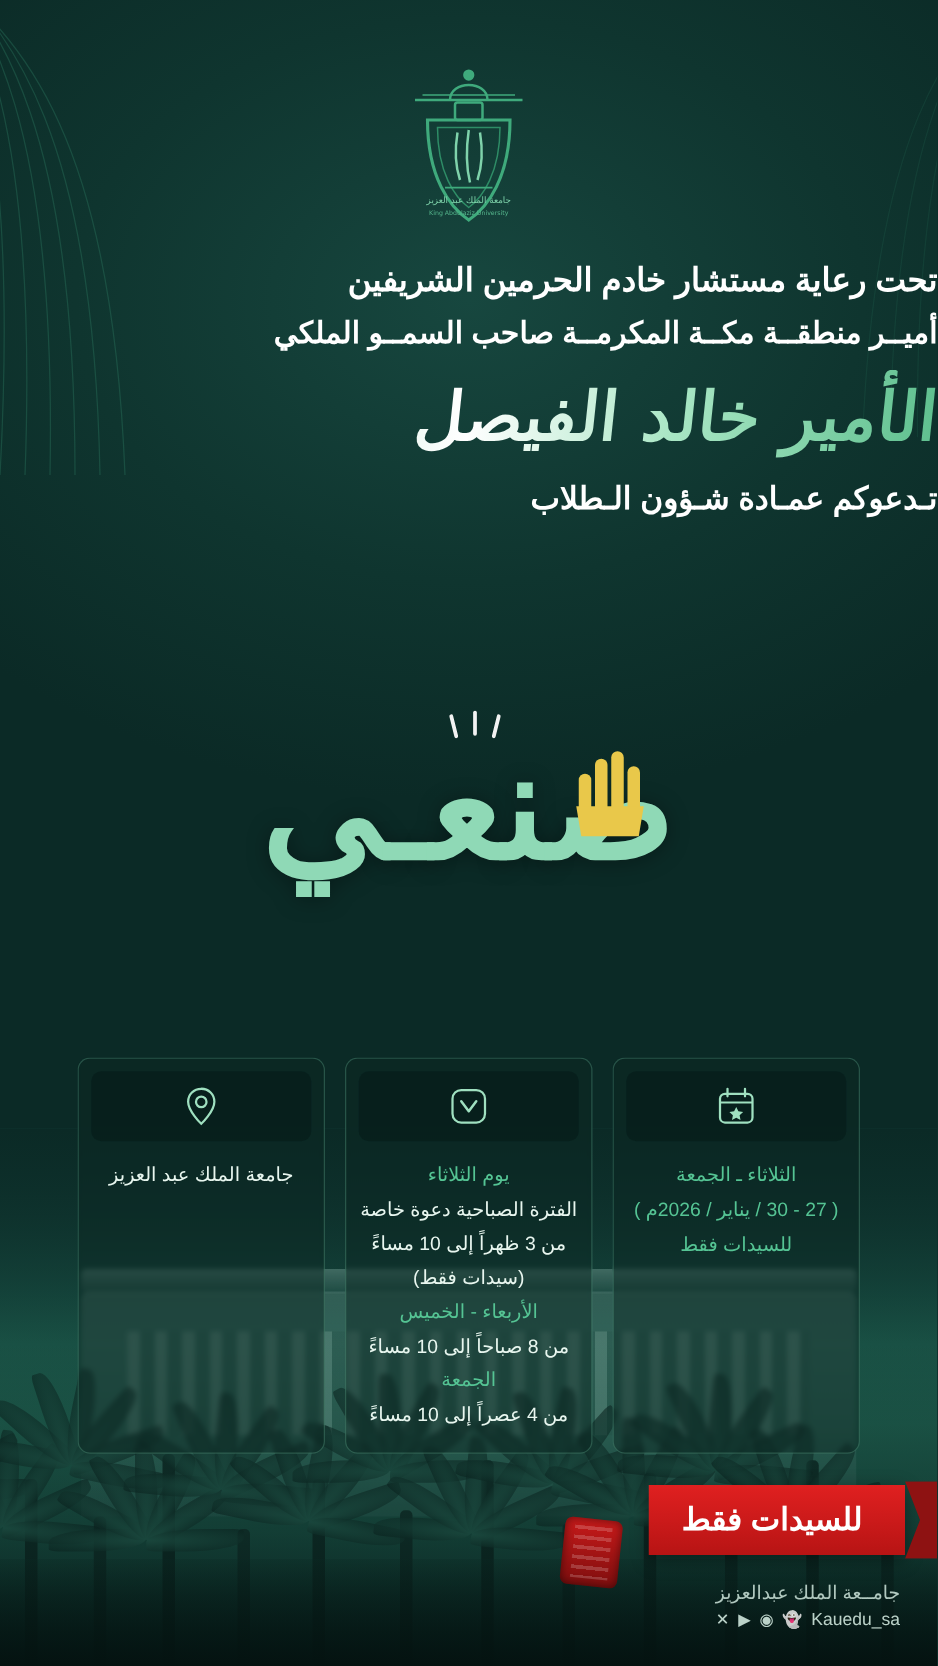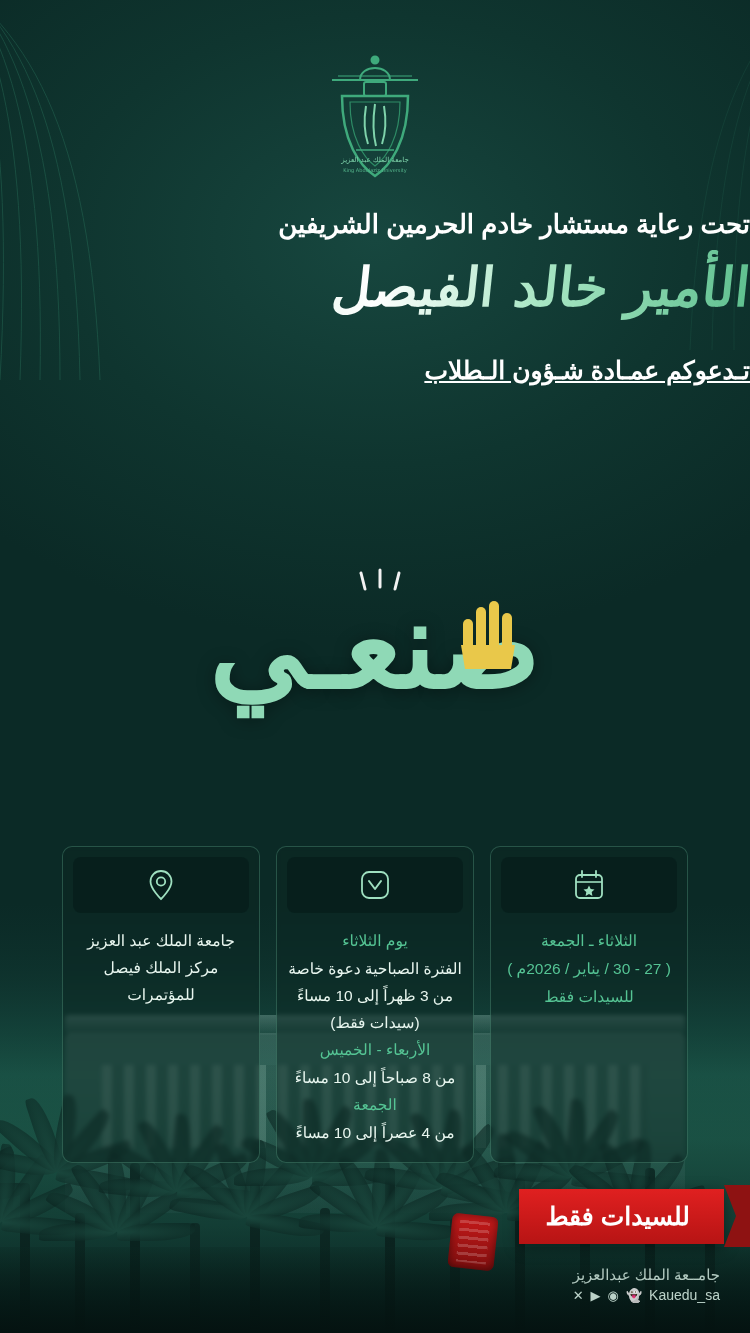--- a/index.html
+++ b/index.html
@@ -74,21 +74,21 @@
     font-family:"DejaVu Serif", serif;
     font-size:54px;
     font-weight:bold;
     letter-spacing:-2px;
     background:linear-gradient(90deg,#7ad7a6 0%,#cfeede 30%,#ffffff 50%,#a8e6c4 72%,#5fc08f 100%);
     -webkit-background-clip:text;background-clip:text;color:transparent;
     transform:skewX(-6deg);
     line-height:1.4;
   }
 
-  .invite{margin-top:22px;color:#fff;text-decoration:underline;}
+  .invite{margin-top:6px;color:#fff;}
   .invite .i1{font-size:25px;font-weight:bold;letter-spacing:2px;line-height:1.8;}
   .invite .i2{font-size:24px;font-weight:bold;line-height:1.7;}
   .invite .num{color:#4ec08a;font-weight:bold;}
 
   
   .brand{position:absolute;top:585px;left:0;right:0;text-align:center;}
   .brand .word{
     font-family:"DejaVu Serif", serif;
     font-size:120px;color:#8fd9b6;font-weight:bold;
     letter-spacing:-6px;line-height:1;
@@ -323,20 +323,21 @@
         <path d="M64 60 C66 72, 66 86, 62 98" stroke="#7fd3ab" stroke-width="2"></path>
         <path d="M36 104 H74" stroke="#3faa7c" stroke-width="1.4"></path>
       </g>
       <text x="55" y="116" font-family="DejaVu Sans, sans-serif" font-size="7" fill="#7fd3ab" text-anchor="middle">جامعة الملك عبد العزيز</text>
       <text x="55" y="126" font-family="DejaVu Sans, sans-serif" font-size="5" fill="#55b68c" text-anchor="middle">King Abdulaziz University</text>
     </svg>
   </div>
 
   <div class="head">
     <div class="l1">تحت رعاية مستشار خادم الحرمين الشريفين</div>
+    <div class="l2">أميــر منطقــة مكــة المكرمــة صاحب السمــو الملكي</div>
     <div class="prince">الأمير خالد الفيصل</div>
 
     <div class="invite">
       <div class="i1">تـدعوكم عمـادة شـؤون الـطلاب</div>
     </div>
   </div>
 
   <div class="brand">
     <div style="position:relative;display:inline-block;">
       <span class="sparkles">
@@ -402,21 +403,20 @@
 
     <div class="card">
       <div class="icon-box">
         <svg width="34" height="34" viewBox="0 0 34 34" fill="none" xmlns="http://www.w3.org/2000/svg">
           <path d="M17 3 C11 3 6.5 7.6 6.5 13.4 C6.5 21 17 31 17 31 C17 31 27.5 21 27.5 13.4 C27.5 7.6 23 3 17 3 Z" stroke="#9fe0c0" stroke-width="1.8"></path>
           <circle cx="17" cy="13.5" r="4.2" stroke="#9fe0c0" stroke-width="1.8"></circle>
         </svg>
       </div>
       <div>
         <div class="line">جامعة الملك عبد العزيز</div>
-        <div class="line">مركز الملك فيصل للمؤتمرات</div>
       </div>
     </div>
 
   </div>
 
   <div class="ribbon">
     <div class="tail"></div>
     <div class="body">للسيدات فقط</div>
     <div class="curl"></div>
   </div>

